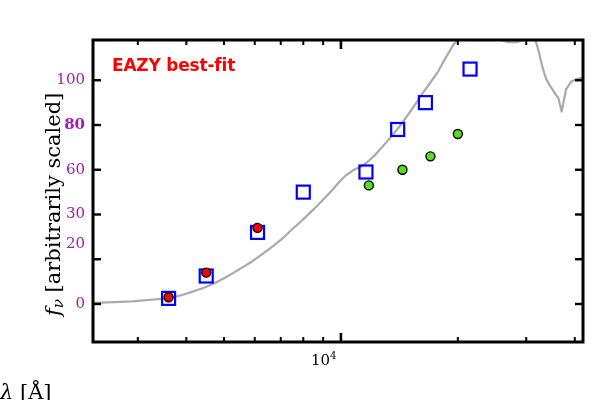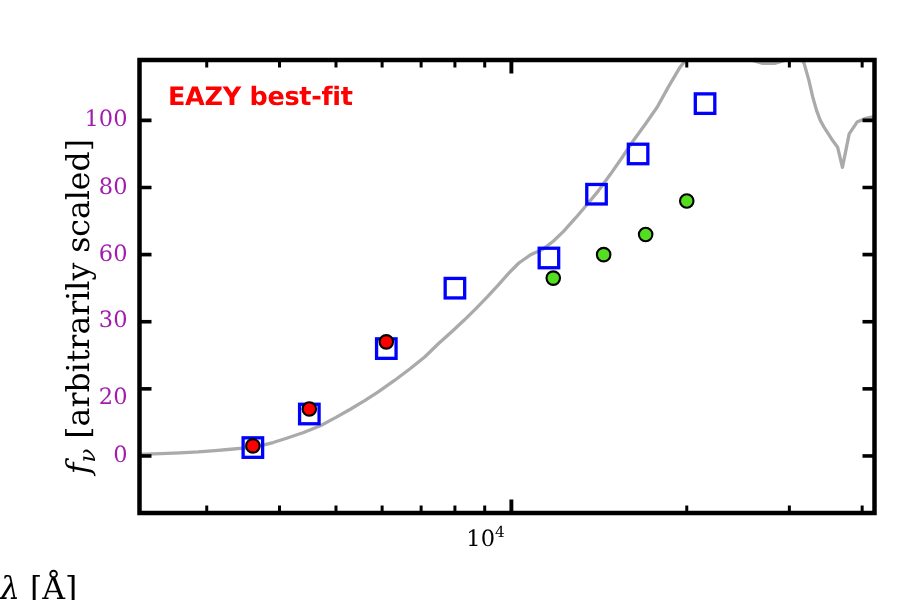--- a/index.html
+++ b/index.html
@@ -142,23 +142,23 @@
   <div class="ylabel">
     <span class="ital">f</span><span class="sub">ν</span>&nbsp;<span>[arbitrarily scaled]</span>
   </div>
 
   <div class="xlabel">
     <span class="ital">λ</span>&nbsp;<span>[Å]</span>
   </div>
 
   <div id="ytick-labels">
       <div class="ytick" style="left: 45px; top: 268.97px;">0</div>
-      <div class="ytick" style="left: 45px; top: 230px;">20</div>
+      <div class="ytick" style="left: 45px; top: 209px;">20</div>
       <div class="ytick" style="left: 45px; top: 179.489px;">30</div>
       <div class="ytick" style="left: 45px; top: 134.748px;">60</div>
-      <div class="ytick" style="left: 45px; top: 90.0074px;">80</div>
+      <div class="ytick" style="left: 45px; top: 90.0074px; font-weight: bold;">80</div>
       <div class="ytick" style="left: 45px; top: 45.2667px;">100</div>
     </div>
   <div id="xtick-labels">
       <div class="xtick" style="left: 310.918px; top: 325px;">10<sup>4</sup></div>
     </div>
 
 </div>
 
 </body></html>

